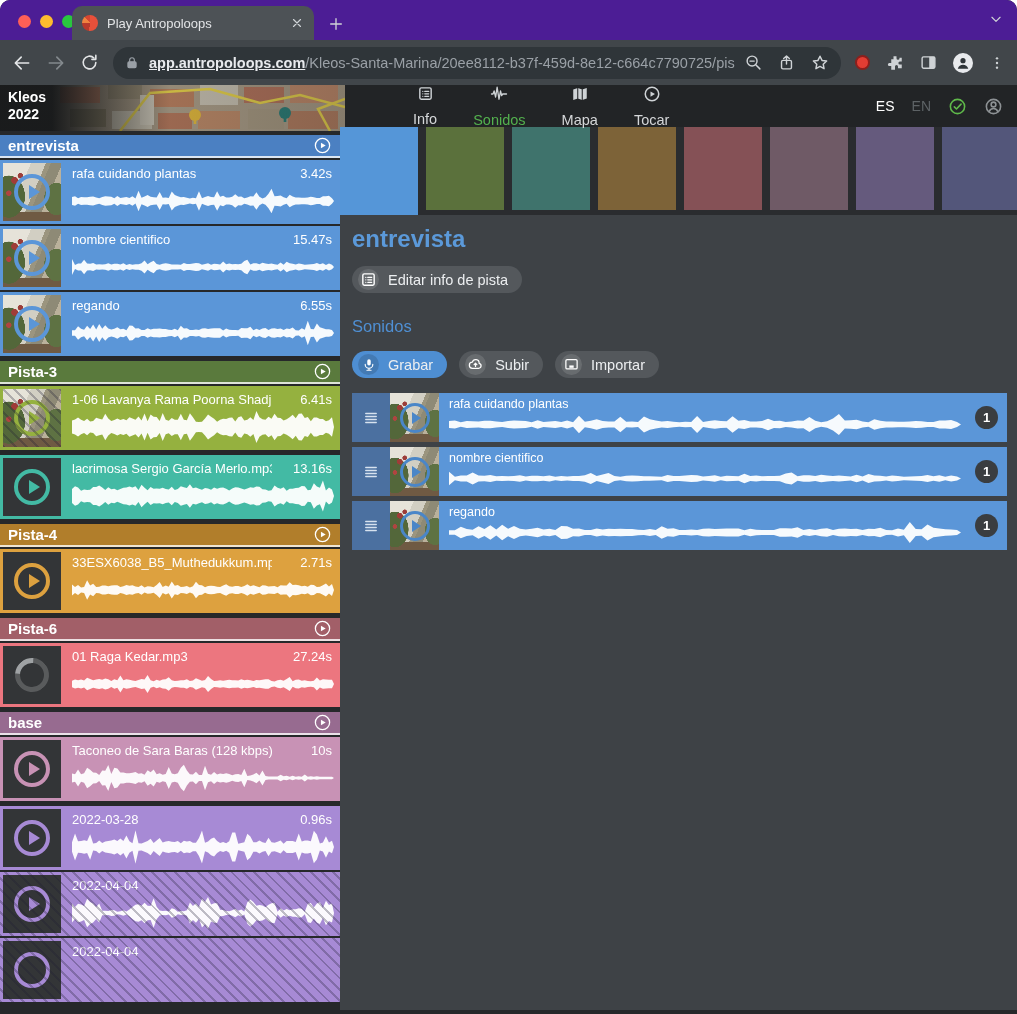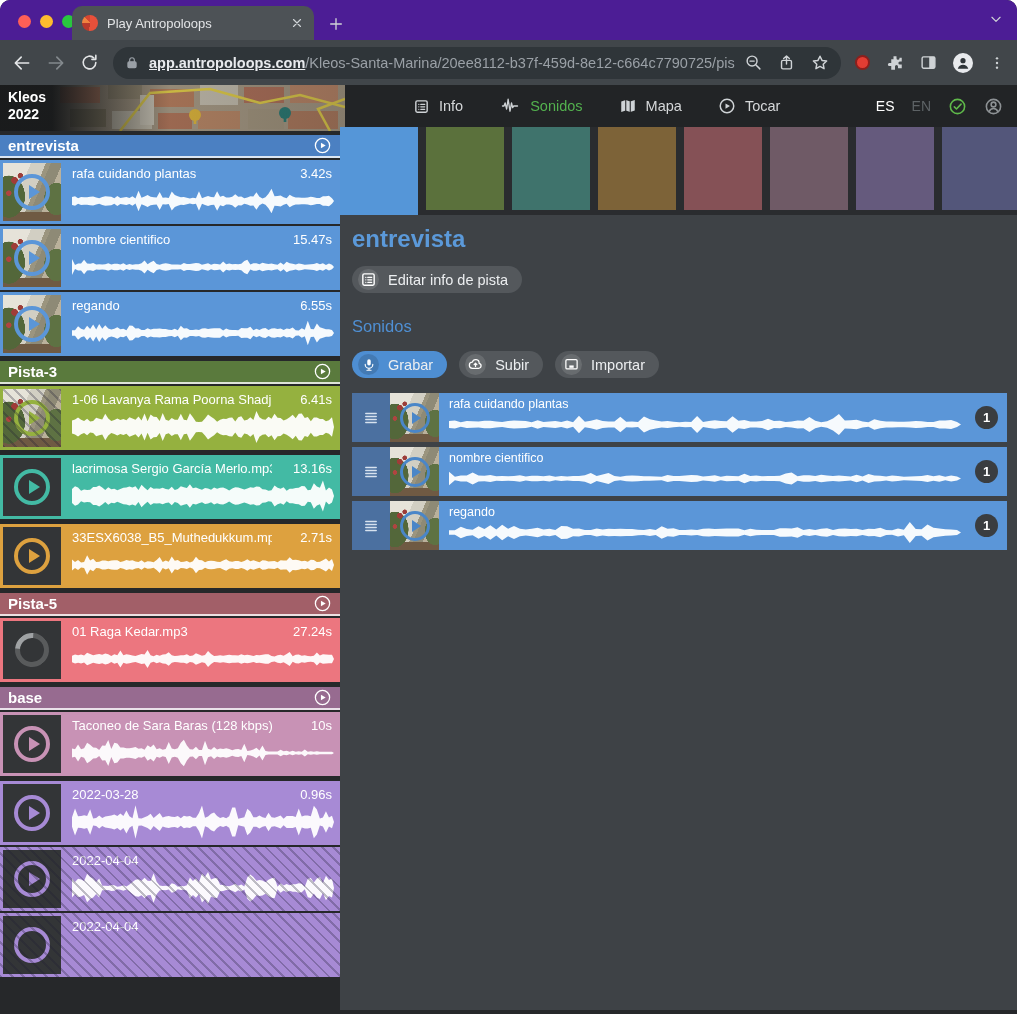--- a/index.html
+++ b/index.html
@@ -34,21 +34,21 @@
                    align-items:center; justify-content:center; color:#2f3539; }
 
   
   .appheader { height:42px; background:#222426; display:flex; align-items:center; position:relative; }
   .brand { width:58px; color:#fff; font-size:14px; font-weight:bold; line-height:1.25; padding-left:8px; z-index:2; }
   .mapwrap { position:absolute; left:0; top:0; width:345px; height:46px; overflow:hidden; }
   .mapwrap svg { display:block; }
   .mapshade { position:absolute; inset:0; background:linear-gradient(90deg, rgba(20,22,24,.96) 0 52px, rgba(20,22,24,.55) 110px, rgba(20,22,24,.15) 170px, rgba(20,22,24,.25) 100%); }
   .breadcrumb { position:absolute; left:200px; top:14px; color:#fff; font-size:15px; white-space:nowrap; z-index:2; text-shadow:0 1px 2px rgba(0,0,0,.6); }
   .apptabs { display:flex; align-items:center; gap:36px; margin-left:355px; z-index:2; }
-  .apptab { display:flex; align-items:center; gap:9px; color:#d5d7d9; font-size:14.5px; cursor:pointer; }
+  .apptab { display:flex; align-items:center; gap:9px; color:#d5d7d9; font-size:14.5px; cursor:pointer;flex-direction:column; }
   .apptab.active { color:#53b14e; }
   .header-right { margin-left:auto; display:flex; align-items:center; gap:17px; padding-right:14px; z-index:2; }
   .lang { font-size:14px; font-weight:normal; }
   .lang.on { color:#fff; } .lang.off { color:#5d6265; }
 
   
   .content { display:flex; height:883px; }
   aside.tracks { width:340px; background:#26282a; padding-top:8px; overflow:hidden; flex:none; }
   .main { flex:1; background:#2a2c2f; position:relative; overflow:hidden; }
 
@@ -414,20 +414,29 @@
       <div class="clip-body">
         <div class="clip-name">lacrimosa Sergio García Merlo.mp3</div>
         <div class="clip-dur">13.16s</div>
         <div class="clip-wave"><svg width="100%" height="100%" viewBox="0 0 260 30" preserveAspectRatio="none">
                   <path d="M0 15 L0 8.8 L3 6.5 L6 7.5 L9 10.4 L12 9.2 L15 9.8 L18 9.5 L21 7.0 L24 7.0 L27 5.8 L30 7.4 L33 9.7 L36 7.3 L39 9.0 L42 8.5 L45 10.0 L48 8.9 L51 7.7 L54 7.6 L57 6.6 L60 7.5 L63 6.5 L66 9.6 L69 5.0 L72 7.8 L75 10.0 L78 7.1 L81 8.7 L84 8.3 L87 8.7 L90 7.7 L93 8.9 L96 9.2 L99 6.8 L102 9.8 L105 8.8 L108 6.5 L111 7.3 L114 8.0 L117 4.7 L120 8.1 L123 7.5 L126 8.6 L129 9.4 L132 8.0 L135 8.3 L138 9.5 L141 7.6 L144 8.6 L147 7.7 L150 7.6 L153 8.6 L156 10.1 L159 8.3 L162 7.3 L165 7.5 L168 8.4 L171 9.3 L174 8.3 L177 7.3 L180 7.7 L183 6.7 L186 6.8 L189 9.1 L192 9.2 L195 10.3 L198 10.0 L201 5.8 L204 7.8 L207 8.6 L210 7.2 L213 10.4 L216 8.5 L219 8.6 L222 7.9 L225 7.7 L228 6.2 L231 6.4 L234 9.9 L237 9.4 L240 3.8 L243 6.6 L246 7.8 L249 1.4 L252 10.2 L255 7.6 L258 9.2 L260 15 L258 20.8 L255 22.4 L252 19.8 L249 28.6 L246 22.2 L243 23.4 L240 26.2 L237 20.6 L234 20.1 L231 23.6 L228 23.8 L225 22.3 L222 22.1 L219 21.4 L216 21.5 L213 19.6 L210 22.8 L207 21.4 L204 22.2 L201 24.2 L198 20.0 L195 19.7 L192 20.8 L189 20.9 L186 23.2 L183 23.3 L180 22.3 L177 22.7 L174 21.7 L171 20.7 L168 21.6 L165 22.5 L162 22.7 L159 21.7 L156 19.9 L153 21.4 L150 22.4 L147 22.3 L144 21.4 L141 22.4 L138 20.5 L135 21.7 L132 22.0 L129 20.6 L126 21.4 L123 22.5 L120 21.9 L117 25.3 L114 22.0 L111 22.7 L108 23.5 L105 21.2 L102 20.2 L99 23.2 L96 20.8 L93 21.1 L90 22.3 L87 21.3 L84 21.7 L81 21.3 L78 22.9 L75 20.0 L72 22.2 L69 25.0 L66 20.4 L63 23.5 L60 22.5 L57 23.4 L54 22.4 L51 22.3 L48 21.1 L45 20.0 L42 21.5 L39 21.0 L36 22.7 L33 20.3 L30 22.6 L27 24.2 L24 23.0 L21 23.0 L18 20.5 L15 20.2 L12 20.8 L9 19.6 L6 22.5 L3 23.5 L0 21.2Z" fill="#fff" fill-opacity=".95"></path>
                 </svg></div>
       </div>
           </div>
         </div>
         <div class="track">
+          <div class="track-header" style="background: rgb(177, 126, 43);">
+            <span>Pista-4</span>
+    <span class="icon headplay">
+              <svg width="19" height="19" viewBox="0 0 24 24" fill="none" stroke="currentColor" stroke-width="2" stroke-linecap="round" stroke-linejoin="round">
+                <circle cx="12" cy="12" r="9" stroke-width="1.6"></circle>
+                <path d="M10 8.5l6 3.5-6 3.5z" fill="currentColor" stroke="none"></path>
+              </svg>
+            </span>
+          </div>
           <div class="clip" style="background: rgb(221, 161, 63);">
             <div class="thumb">
               <div class="darkthumb" style="position:relative">
     <div class="playring" style="color:#dda13f">
                   <div class="ring">
                     <div class="tri"></div>
                   </div>
                 </div>
               </div>
             </div>
@@ -435,21 +444,21 @@
         <div class="clip-name">33ESX6038_B5_Muthedukkum.mp3</div>
         <div class="clip-dur">2.71s</div>
         <div class="clip-wave"><svg width="100%" height="100%" viewBox="0 0 260 30" preserveAspectRatio="none">
                   <path d="M0 15 L0 10.1 L3 12.3 L6 10.6 L9 12.7 L12 12.3 L15 6.5 L18 11.1 L21 9.5 L24 12.3 L27 12.2 L30 11.0 L33 11.1 L36 11.6 L39 11.0 L42 10.7 L45 10.9 L48 12.3 L51 11.6 L54 10.6 L57 11.3 L60 10.7 L63 11.9 L66 12.4 L69 10.7 L72 12.7 L75 11.6 L78 11.9 L81 12.6 L84 10.5 L87 8.0 L90 12.3 L93 11.1 L96 12.1 L99 7.6 L102 11.2 L105 10.6 L108 12.3 L111 12.2 L114 11.5 L117 12.7 L120 11.6 L123 7.8 L126 10.5 L129 10.9 L132 12.6 L135 11.4 L138 11.2 L141 11.4 L144 12.2 L147 12.3 L150 11.1 L153 10.0 L156 11.8 L159 12.1 L162 11.5 L165 11.4 L168 12.4 L171 11.5 L174 9.9 L177 11.7 L180 10.9 L183 11.6 L186 12.5 L189 10.7 L192 11.0 L195 11.9 L198 11.7 L201 11.5 L204 12.5 L207 10.9 L210 11.1 L213 11.0 L216 8.1 L219 10.5 L222 10.4 L225 10.9 L228 11.6 L231 11.2 L234 12.1 L237 10.4 L240 10.6 L243 12.4 L246 12.1 L249 10.7 L252 9.3 L255 11.9 L258 9.7 L260 15 L258 20.3 L255 18.1 L252 20.7 L249 19.3 L246 17.9 L243 17.6 L240 19.4 L237 19.6 L234 17.9 L231 18.8 L228 18.4 L225 19.1 L222 19.6 L219 19.5 L216 21.9 L213 19.0 L210 18.9 L207 19.1 L204 17.5 L201 18.5 L198 18.3 L195 18.1 L192 19.0 L189 19.3 L186 17.5 L183 18.4 L180 19.1 L177 18.3 L174 20.1 L171 18.5 L168 17.6 L165 18.6 L162 18.5 L159 17.9 L156 18.2 L153 20.0 L150 18.9 L147 17.7 L144 17.8 L141 18.6 L138 18.8 L135 18.6 L132 17.4 L129 19.1 L126 19.5 L123 22.2 L120 18.4 L117 17.3 L114 18.5 L111 17.8 L108 17.7 L105 19.4 L102 18.8 L99 22.4 L96 17.9 L93 18.9 L90 17.7 L87 22.0 L84 19.5 L81 17.4 L78 18.1 L75 18.4 L72 17.3 L69 19.3 L66 17.6 L63 18.1 L60 19.3 L57 18.7 L54 19.4 L51 18.4 L48 17.7 L45 19.1 L42 19.3 L39 19.0 L36 18.4 L33 18.9 L30 19.0 L27 17.8 L24 17.7 L21 20.5 L18 18.9 L15 23.5 L12 17.7 L9 17.3 L6 19.4 L3 17.7 L0 19.9Z" fill="#fff" fill-opacity=".95"></path>
                 </svg></div>
       </div>
           </div>
         </div>
         <div class="track">
           <div class="track-header" style="background: rgb(162, 95, 104);">
-            <span>Pista-5</span>
+            <span>Pista-6</span>
     <span class="icon headplay">
               <svg width="19" height="19" viewBox="0 0 24 24" fill="none" stroke="currentColor" stroke-width="2" stroke-linecap="round" stroke-linejoin="round">
                 <circle cx="12" cy="12" r="9" stroke-width="1.6"></circle>
                 <path d="M10 8.5l6 3.5-6 3.5z" fill="currentColor" stroke="none"></path>
               </svg>
             </span>
           </div>
           <div class="clip" style="background: rgb(236, 118, 127);">
             <div class="thumb">
               <div class="darkthumb">

